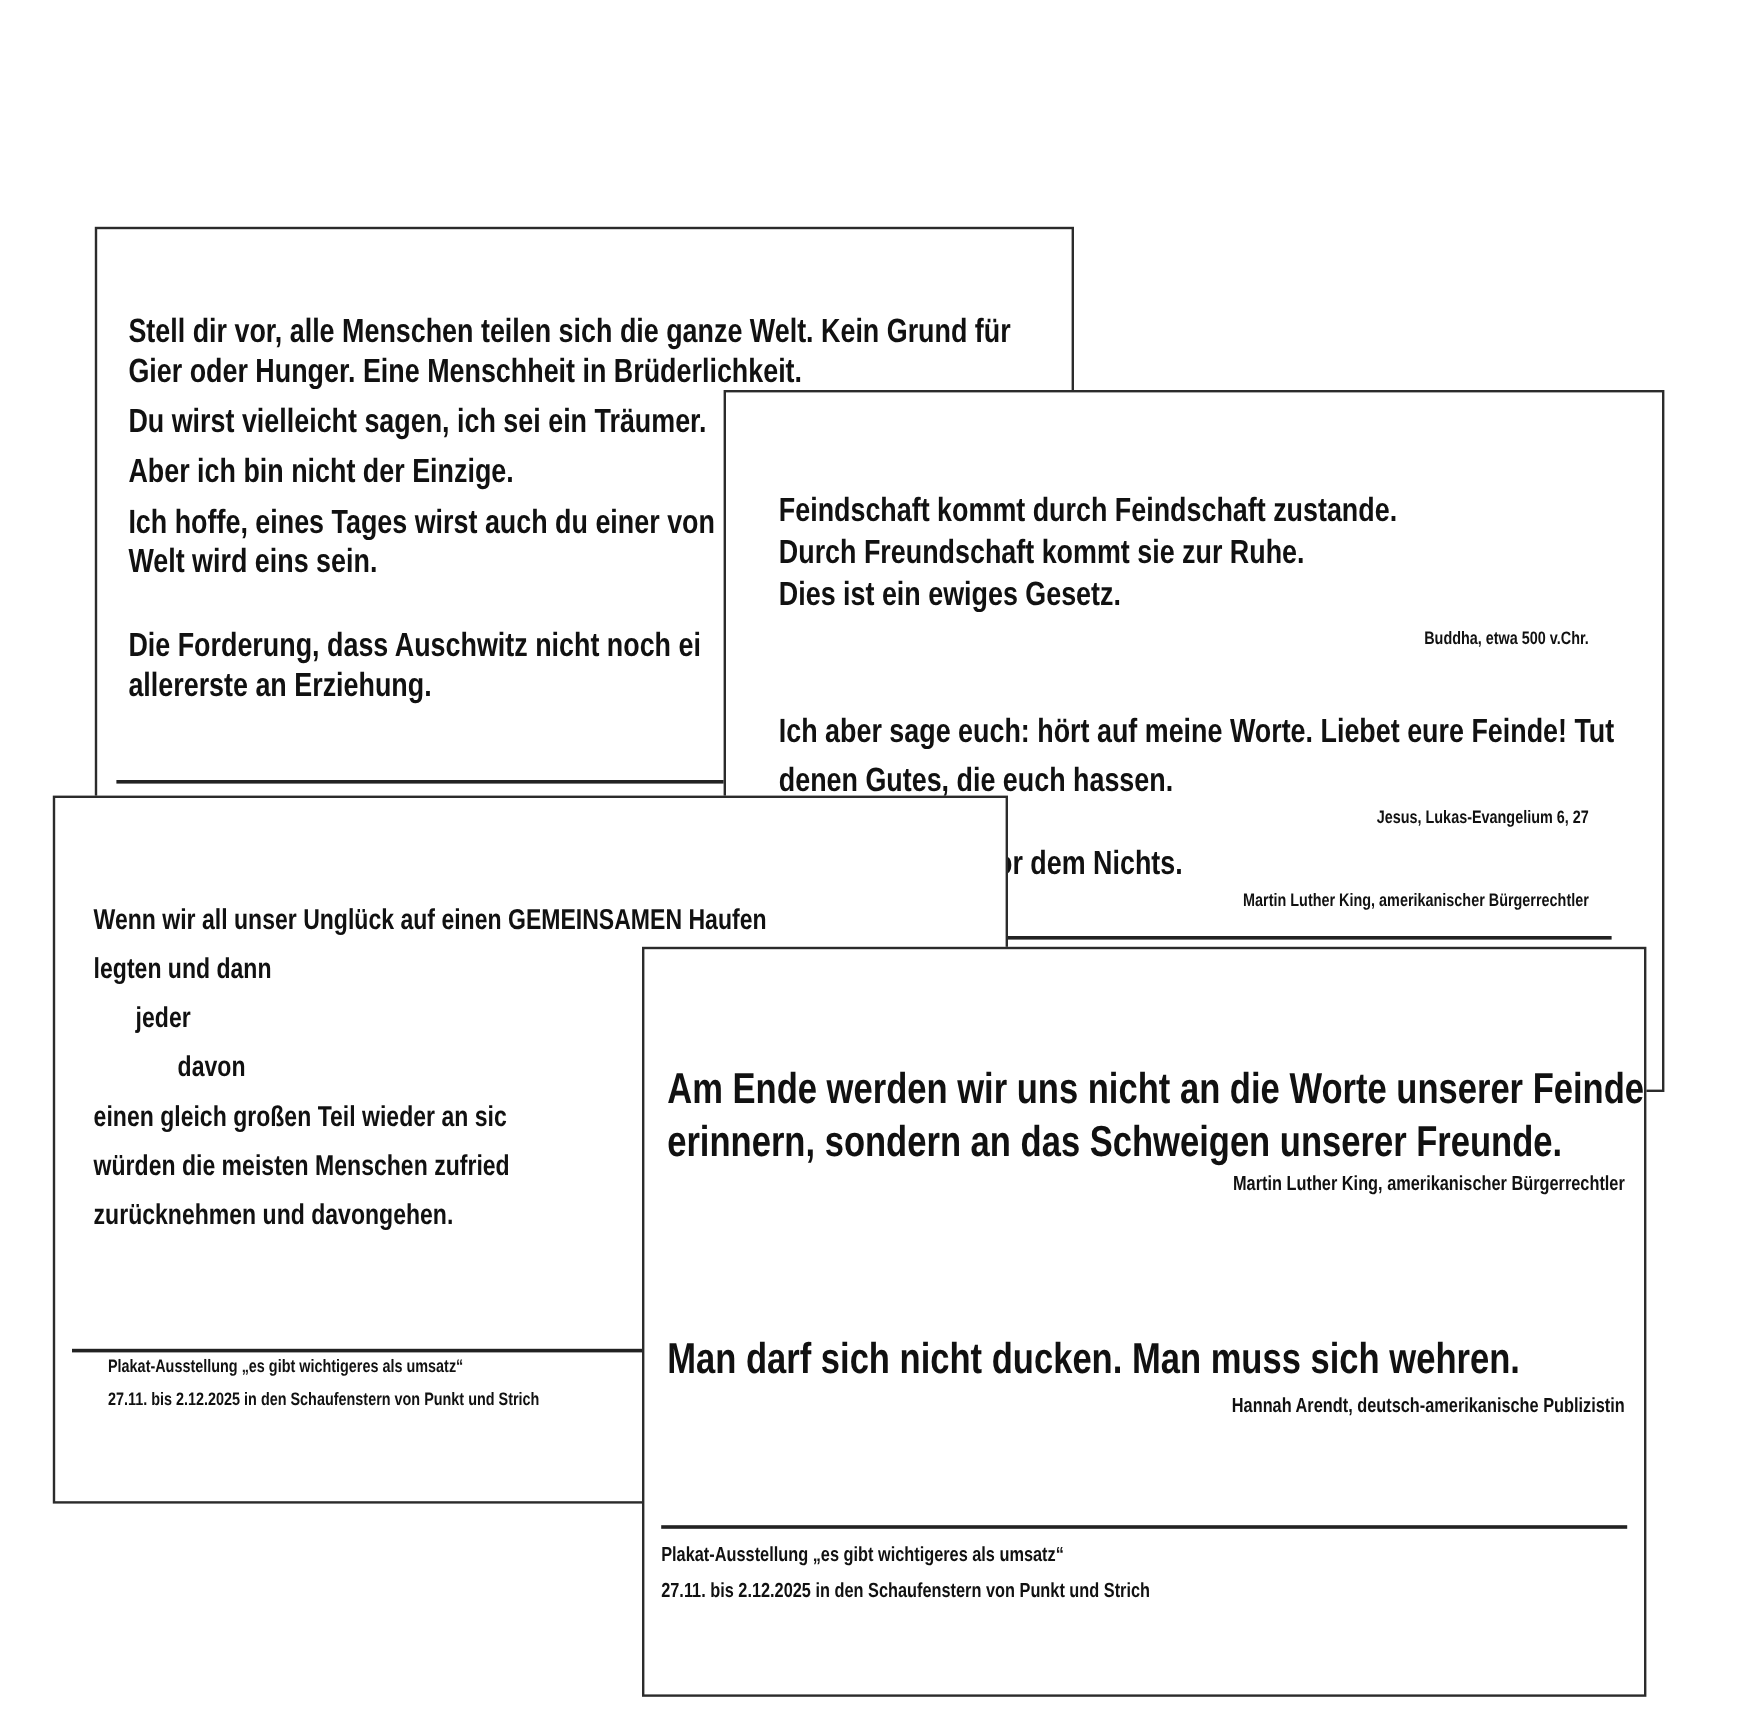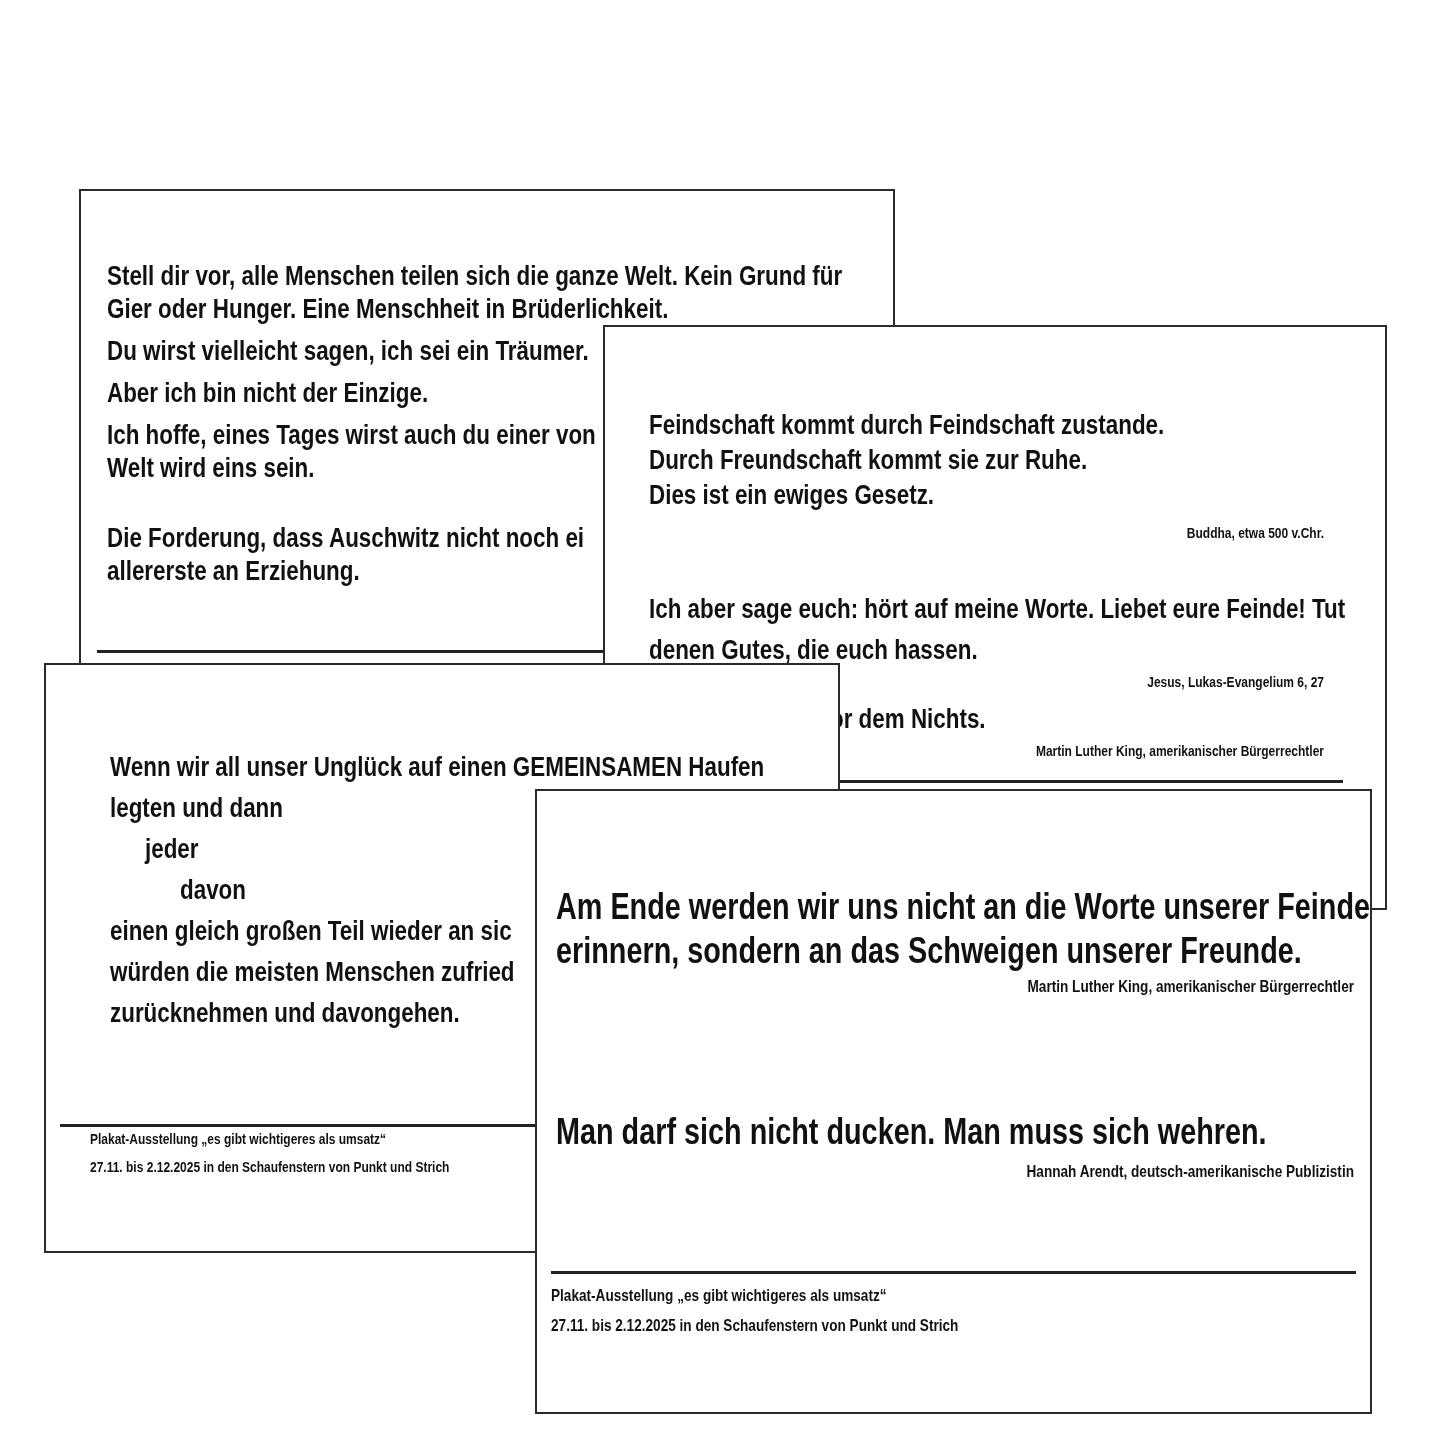--- a/index.html
+++ b/index.html
@@ -24,21 +24,21 @@
   #card2 .ln{line-height:35px;}
   #card2 .ln.tight{line-height:33px;}
   #card2 .attr{font-size:15px;line-height:18px;}
   #card2 .m12{margin-top:12px;}
   #card2 .m50{margin-top:50px;}
   #card2 .m8{margin-top:8px;}
   #card2 .m7{margin-top:7px;}
   #card2 .m11{margin-top:11px;}
   #card2 .frag{margin-left:181px;}
   
-  #card3 .body{padding:85px 0 0 64px;font-size:28px;}
+  #card3 .body{padding:85px 0 0 32px;font-size:24px;}
   #card3 .ln{line-height:33px;margin-top:8px;}
   #card3 .ln:first-child{margin-top:0;}
   #card3 .ind1{margin-left:35px;}
   #card3 .ind2{margin-left:70px;}
   
   #card4 .body{padding:94px 16px 0 19px;font-size:36px;}
   #card4 .ln{line-height:44px;}
   #card4 .attr{font-size:17px;line-height:21px;}
   #card4 .m3{margin-top:3px;}
   #card4 .m113{margin-top:113px;}

